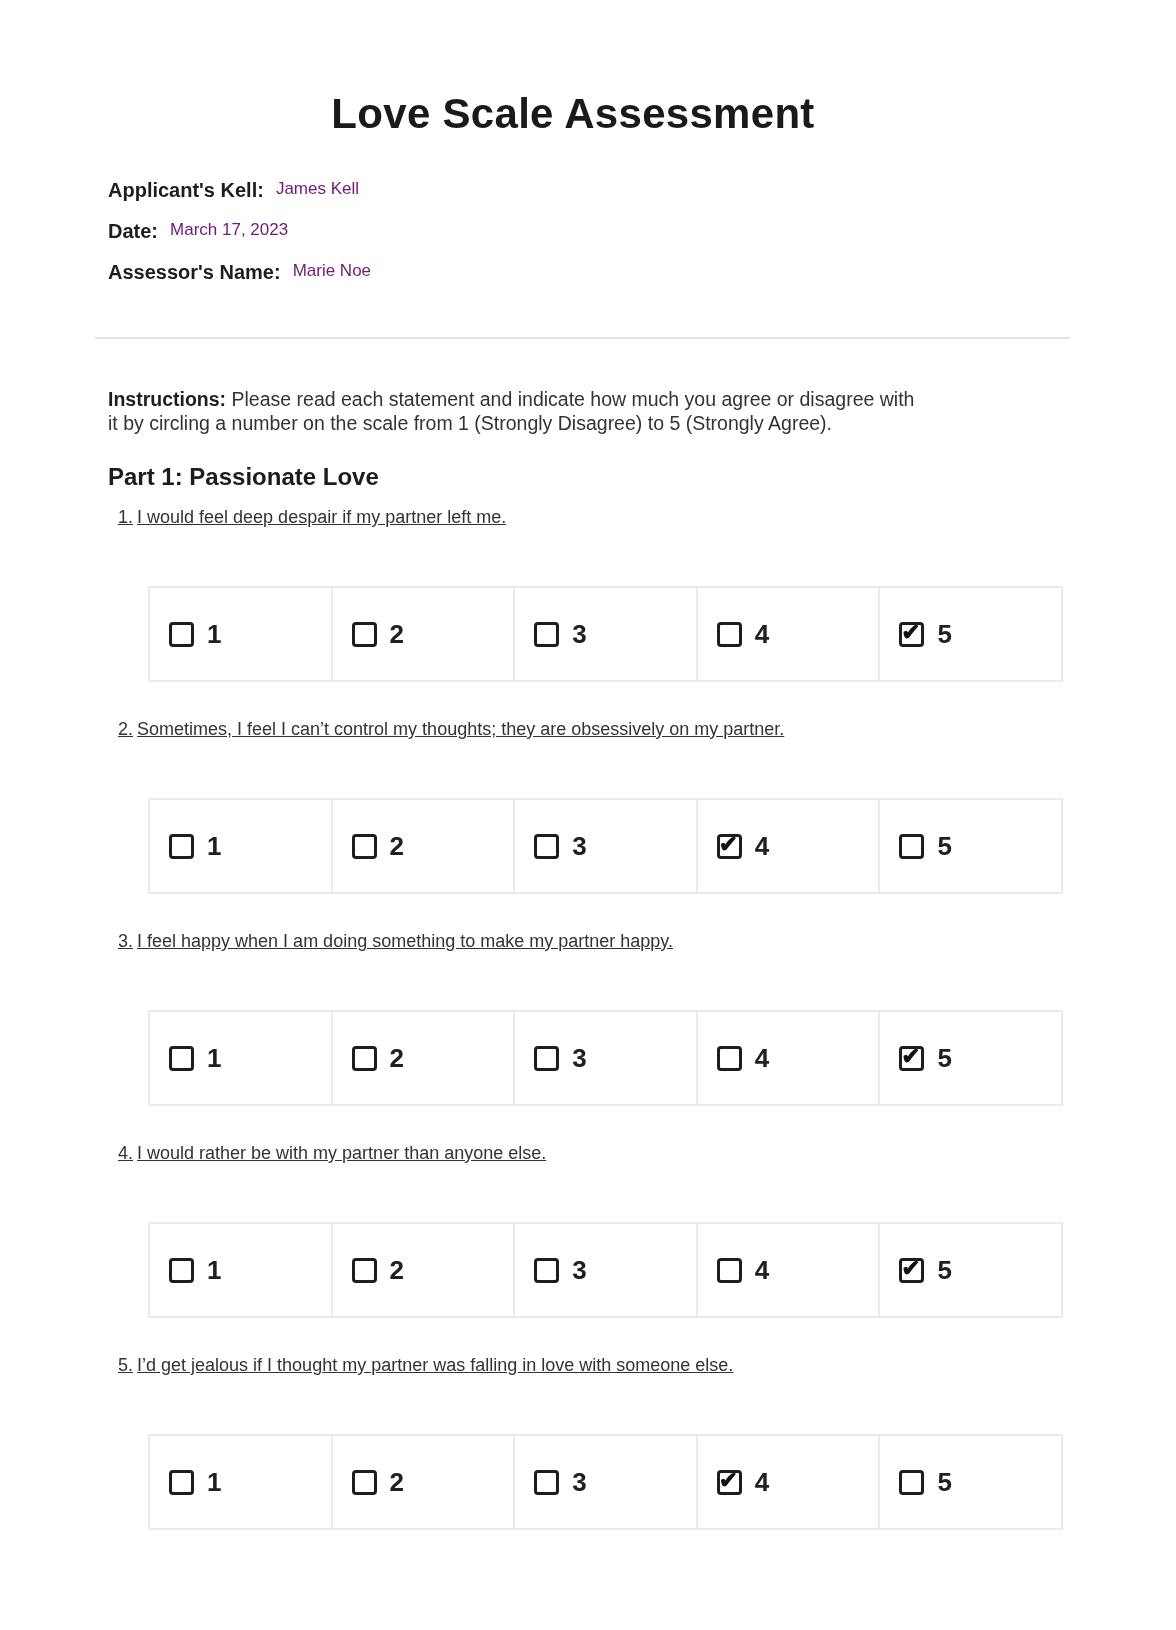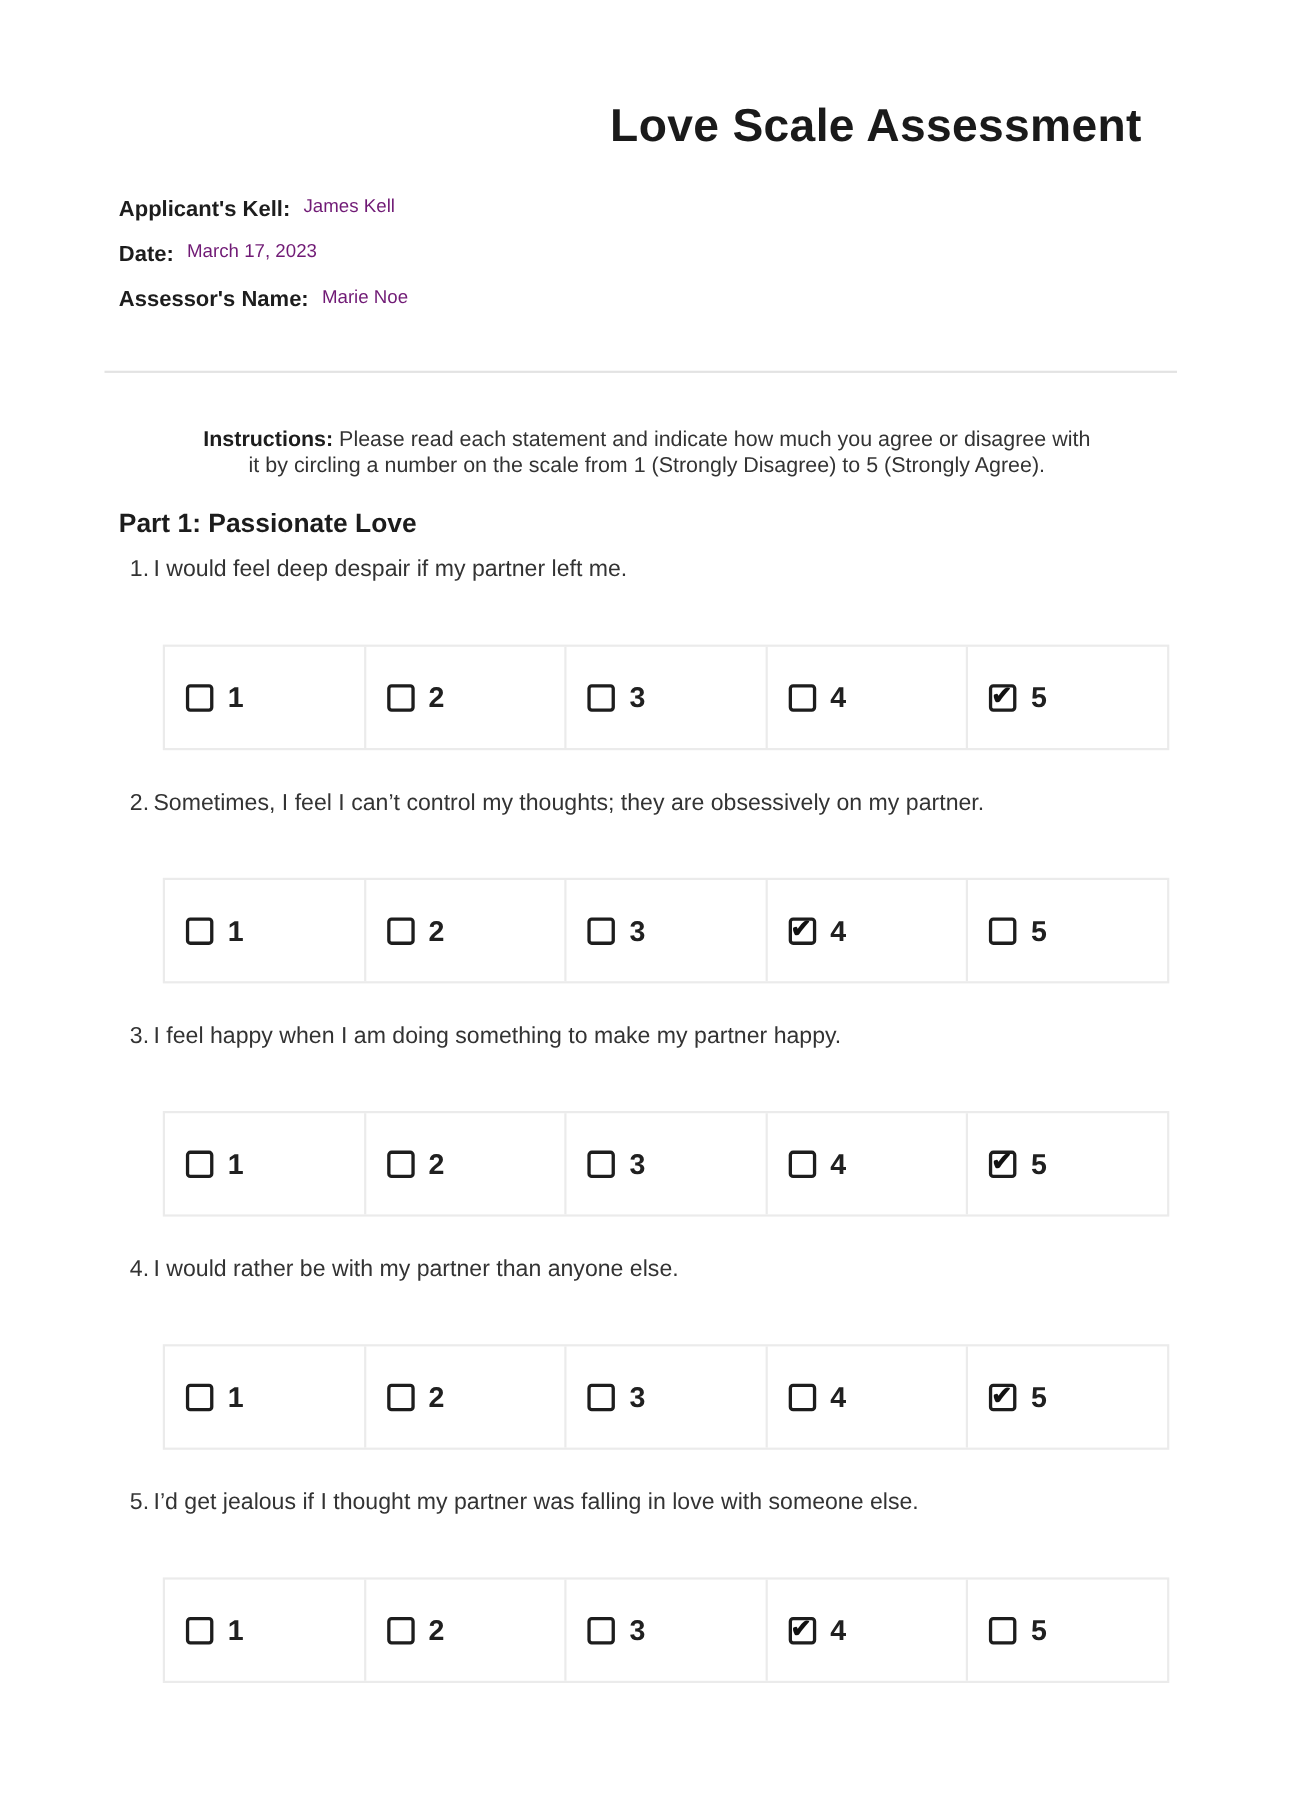--- a/index.html
+++ b/index.html
@@ -8,39 +8,39 @@
     width:1176px; height:1630px;
     box-sizing:border-box;
     padding:90px 108px 0 108px;
     overflow:hidden;
     background:#ffffff;
     font-family:"Liberation Sans", sans-serif;
     color:#333333;
   }
   .doc-title {
     margin:0 30px 40px 0;
-    text-align:right;
+    text-align:center;
     font-size:42px;
     line-height:1.12;
     font-weight:700;
     color:#1a1a1a;
     letter-spacing:0.3px;
   }
   .field-row { line-height:26px; margin-bottom:13px; white-space:nowrap; }
   .field-label { font-size:20px; font-weight:700; color:#1d1d1d; }
   .field-value { font-size:17px; color:#701a75; margin-left:12px; position:relative; top:-3px; }
   .divider {
     border:none;
     border-top:2px solid #e3e3e3;
     margin:50px -2px 48px -13px;
   }
-  .instructions { font-size:19.5px; line-height:24px; color:#333333;text-align:center; }
+  .instructions { font-size:19.5px; line-height:24px; color:#333333; }
   .instructions .bold { font-weight:700; color:#1d1d1d; }
   .part-heading { margin:27px 0 12px 0; font-size:24px; line-height:30px; font-weight:700; color:#1c1c1c; }
-  .q-text { font-size:21px; line-height:27px; color:#333333; padding-left:10px; }
+  .q-text { font-size:18px; line-height:27px; color:#333333; padding-left:10px;text-decoration:underline; }
   .q-num { margin-right:4px; }
   .scale-row {
     display:flex;
     width:915px;
     box-sizing:border-box;
     margin:55px 0 34px 40px;
     border:2px solid #ebebeb;
     background:#ffffff;
   }
   .scale-cell {

